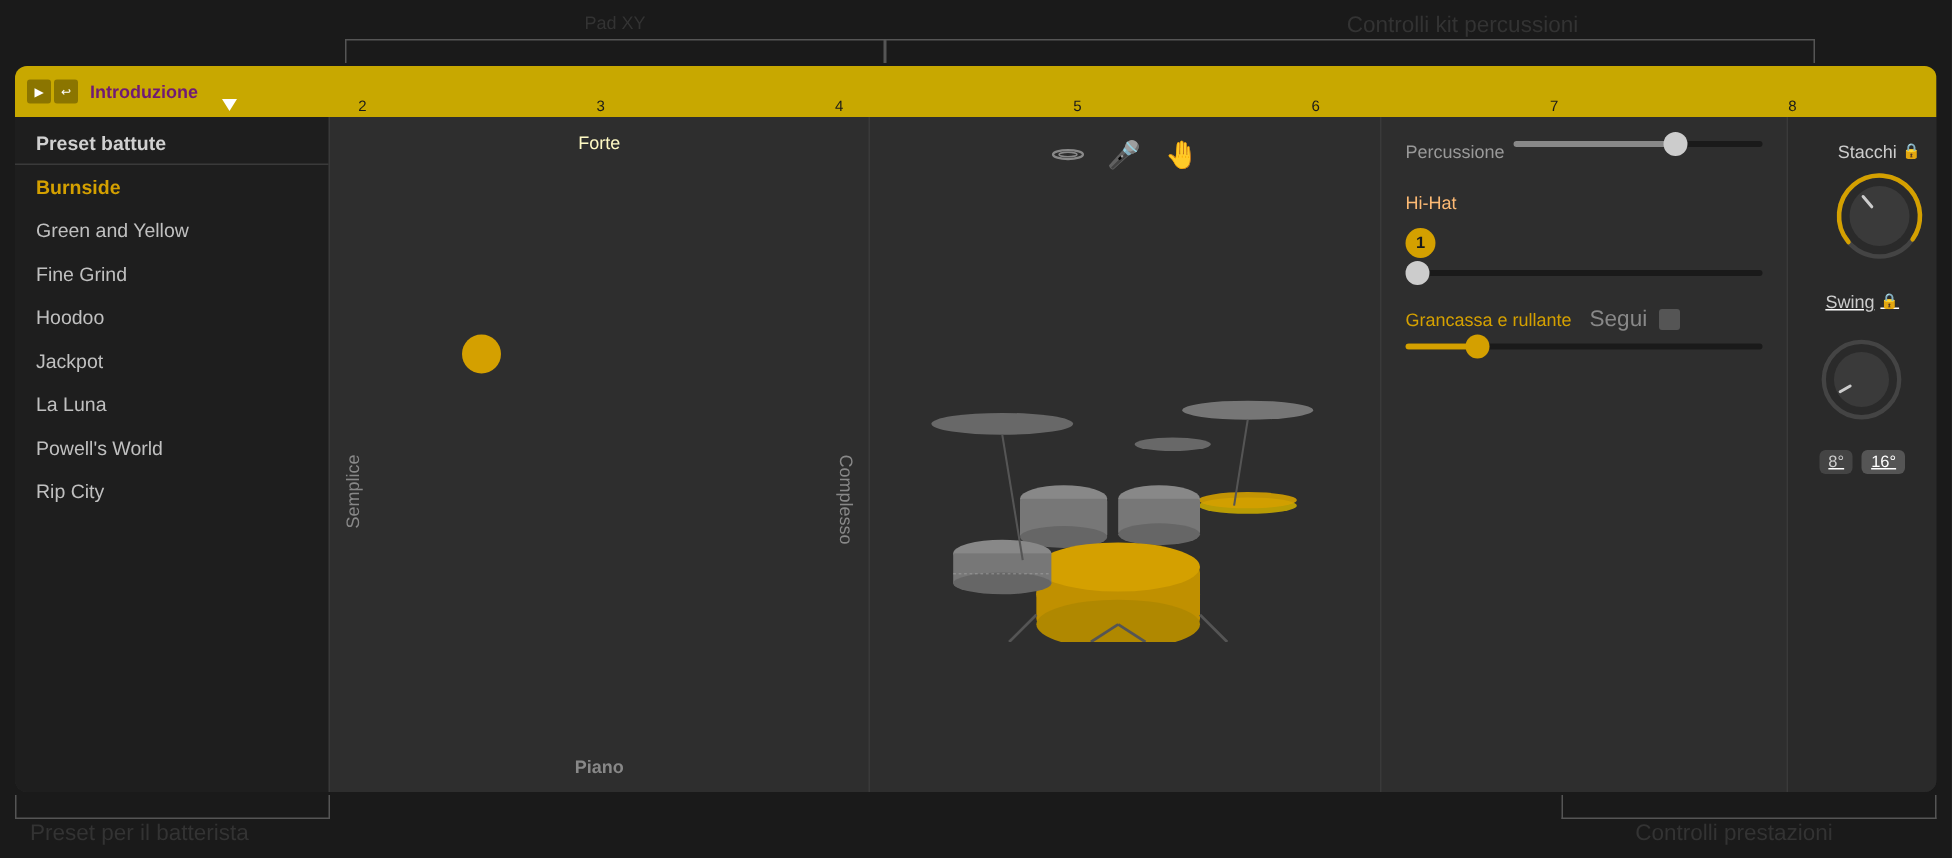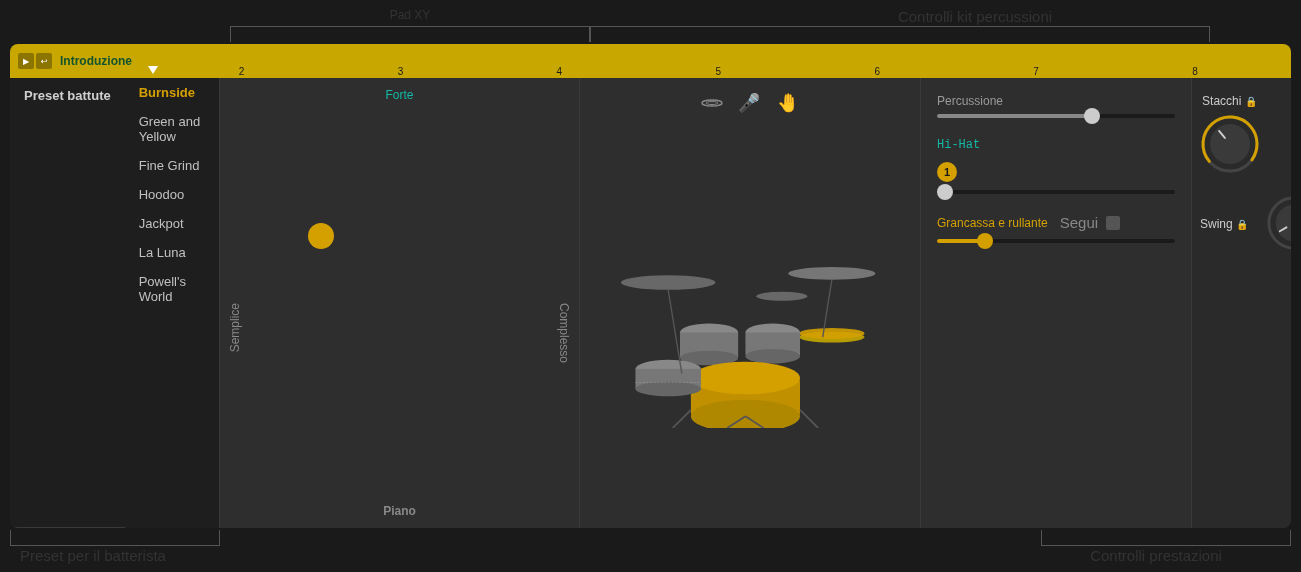--- a/index.html
+++ b/index.html
@@ -146,21 +146,21 @@
       border-radius: 2px;
       display: flex;
       align-items: center;
       justify-content: center;
       font-size: 8px;
     }
 
     .timeline-title {
       font-size: 12px;
       font-weight: 600;
-      color: #14532d;
+      color: #701a75;
       margin-right: 16px;
     }
 
     .timeline-ruler {
       flex: 1;
       display: flex;
       align-items: flex-end;
       position: relative;
       height: 100%;
     }
@@ -199,21 +199,21 @@
       flex: 1;
       overflow: hidden;
     }
 
     
     .sidebar {
       width: 210px;
       background: #1e1e1e;
       border-right: 1px solid #3a3a3a;
       display: flex;
-      flex-direction: row;
+      flex-direction: column;
       flex-shrink: 0;
       justify-content: space-between;
     }
 
     .sidebar-header {
       padding: 10px 14px 6px;
       font-size: 13px;
       font-weight: 700;
       color: #d0d0d0;
       border-bottom: 1px solid #3a3a3a;
@@ -252,21 +252,21 @@
       position: relative;
     }
 
     .xy-label-forte {
       position: absolute;
       top: 10px;
       left: 0;
       right: 0;
       text-align: center;
       font-size: 12px;
-      color: #14b8a6;
+      color: #fef9c3;
     }
 
     .xy-label-piano {
       position: absolute;
       bottom: 10px;
       left: 0;
       right: 0;
       text-align: center;
       font-size: 12px;
       color: #888;
@@ -360,22 +360,21 @@
       gap: 8px;
     }
 
     .control-label {
       font-size: 12px;
       color: #999;
       font-weight: 500;
     }
 
     .control-label.active-label {
-      color: #14b8a6;
-      font-family: Liberation Mono, monospace;
+      color: #fdba74;
     }
 
     .slider-track {
       width: 100%;
       height: 4px;
       background: #1a1a1a;
       border-radius: 2px;
       position: relative;
     }
 
@@ -438,21 +437,21 @@
       border-radius: 2px;
       display: inline-block;
     }
 
     
     .knobs-panel {
       width: 100px;
       background: #2a2a2a;
       display: flex;
       flex-direction: column;
-      align-items: flex-start;
+      align-items: flex-end;
       padding: 16px 8px;
       gap: 20px;
       flex-shrink: 0;
       border-left: 1px solid #3a3a3a;
     }
 
     .knob-section {
       display: flex;
       flex-direction: column;
       align-items: center;
@@ -473,24 +472,25 @@
     }
 
     .knob {
       width: 60px;
       height: 60px;
       position: relative;
     }
 
     .knob-small-section {
       display: flex;
-      flex-direction: row;
+      flex-direction: column;
       align-items: center;
       gap: 16px;
       width: 100%;
+      text-decoration: underline;
     }
 
     .degrees-row {
       display: flex;
       gap: 6px;
       justify-content: center;
     }
 
     .degree-pill {
       background: #444;
@@ -501,21 +501,21 @@
     }
 
     .degree-pill.active {
       background: #555;
       color: #fff;
     }
 
     
     .percussione-container {
       display: flex;
-      flex-direction: column;
+      flex-direction: row;
       gap: 6px;
     }
   </style>
 </head>
 <body>
 
 <div class="outer-labels">
   <div class="label-bracket-pad-xy"></div>
   <div class="label-pad-xy">Pad XY</div>
 
@@ -556,20 +556,21 @@
     <div class="sidebar">
       <div class="sidebar-header">Preset battute</div>
       <div class="sidebar-list">
         <div class="sidebar-item active">Burnside</div>
         <div class="sidebar-item">Green and Yellow</div>
         <div class="sidebar-item">Fine Grind</div>
         <div class="sidebar-item">Hoodoo</div>
         <div class="sidebar-item">Jackpot</div>
         <div class="sidebar-item">La Luna</div>
         <div class="sidebar-item">Powell's World</div>
+        <div class="sidebar-item">Rip City</div>
       </div>
     </div>
 
     <div class="xy-pad-area">
       <div class="xy-pad-canvas">
         <span class="xy-label-forte">Forte</span>
         <span class="xy-label-piano">Piano</span>
         <span class="xy-label-semplice">Semplice</span>
         <span class="xy-label-complesso">Complesso</span>
         <div class="xy-dot"></div>

